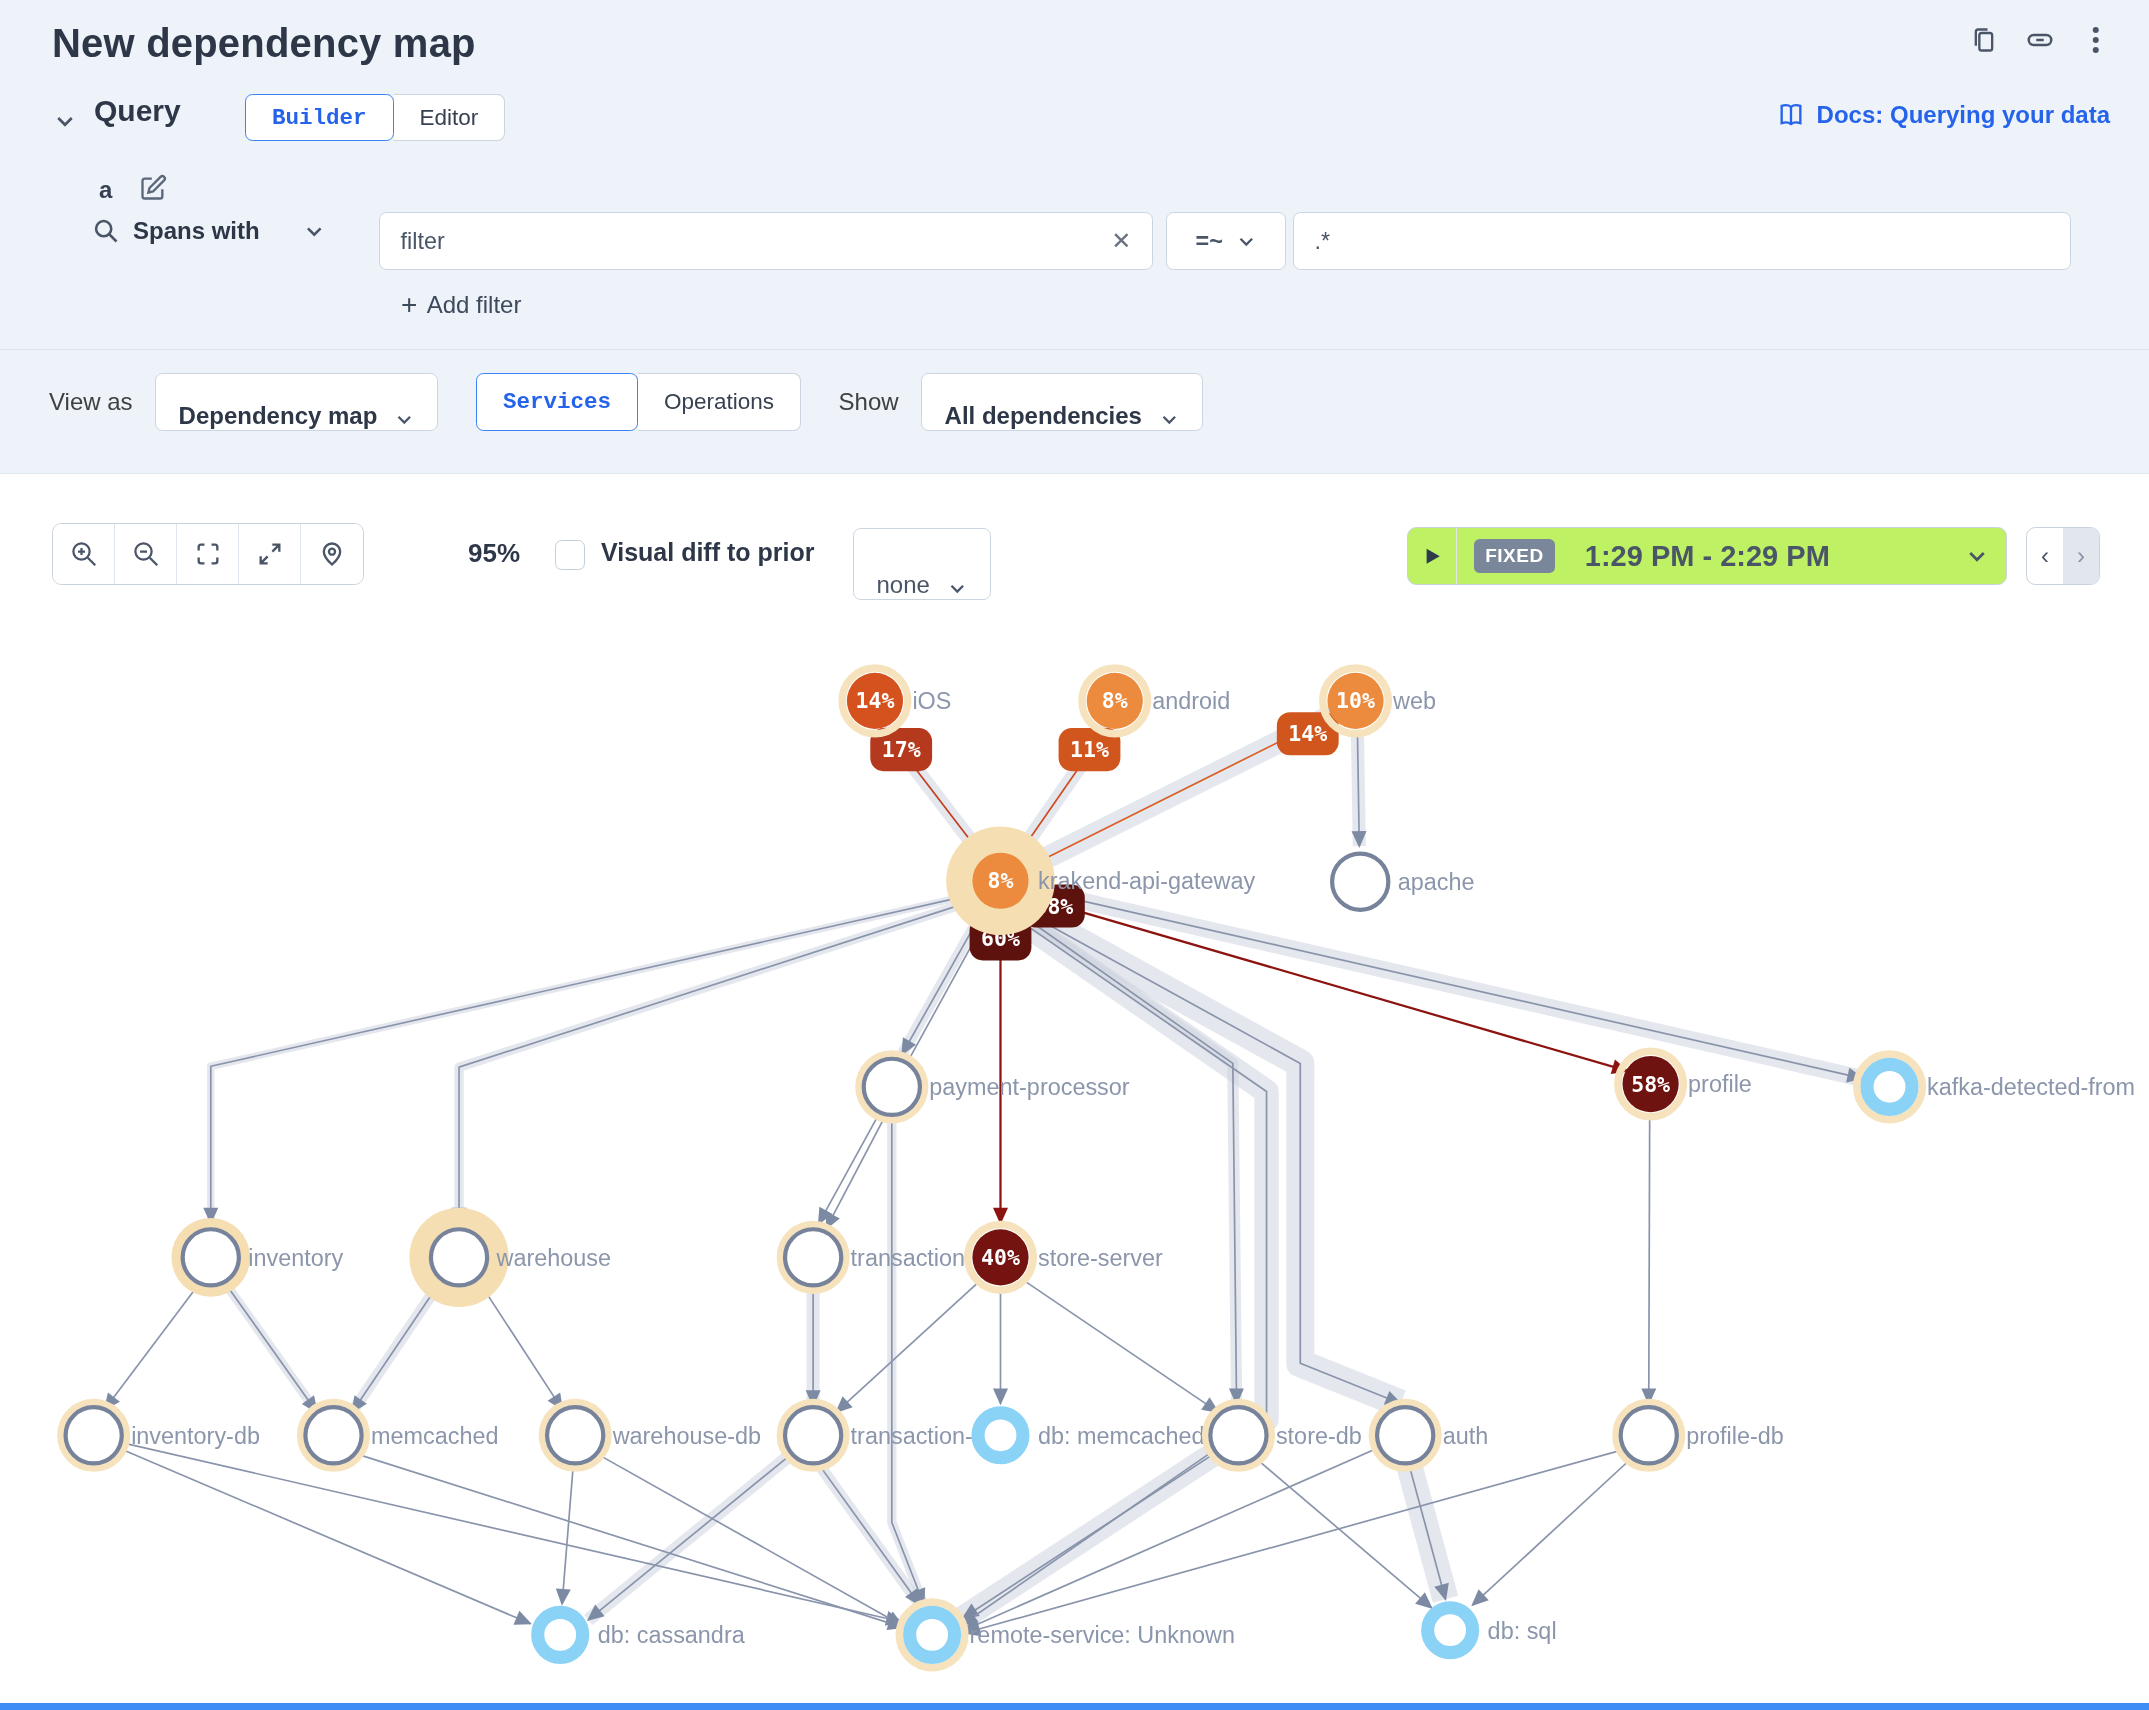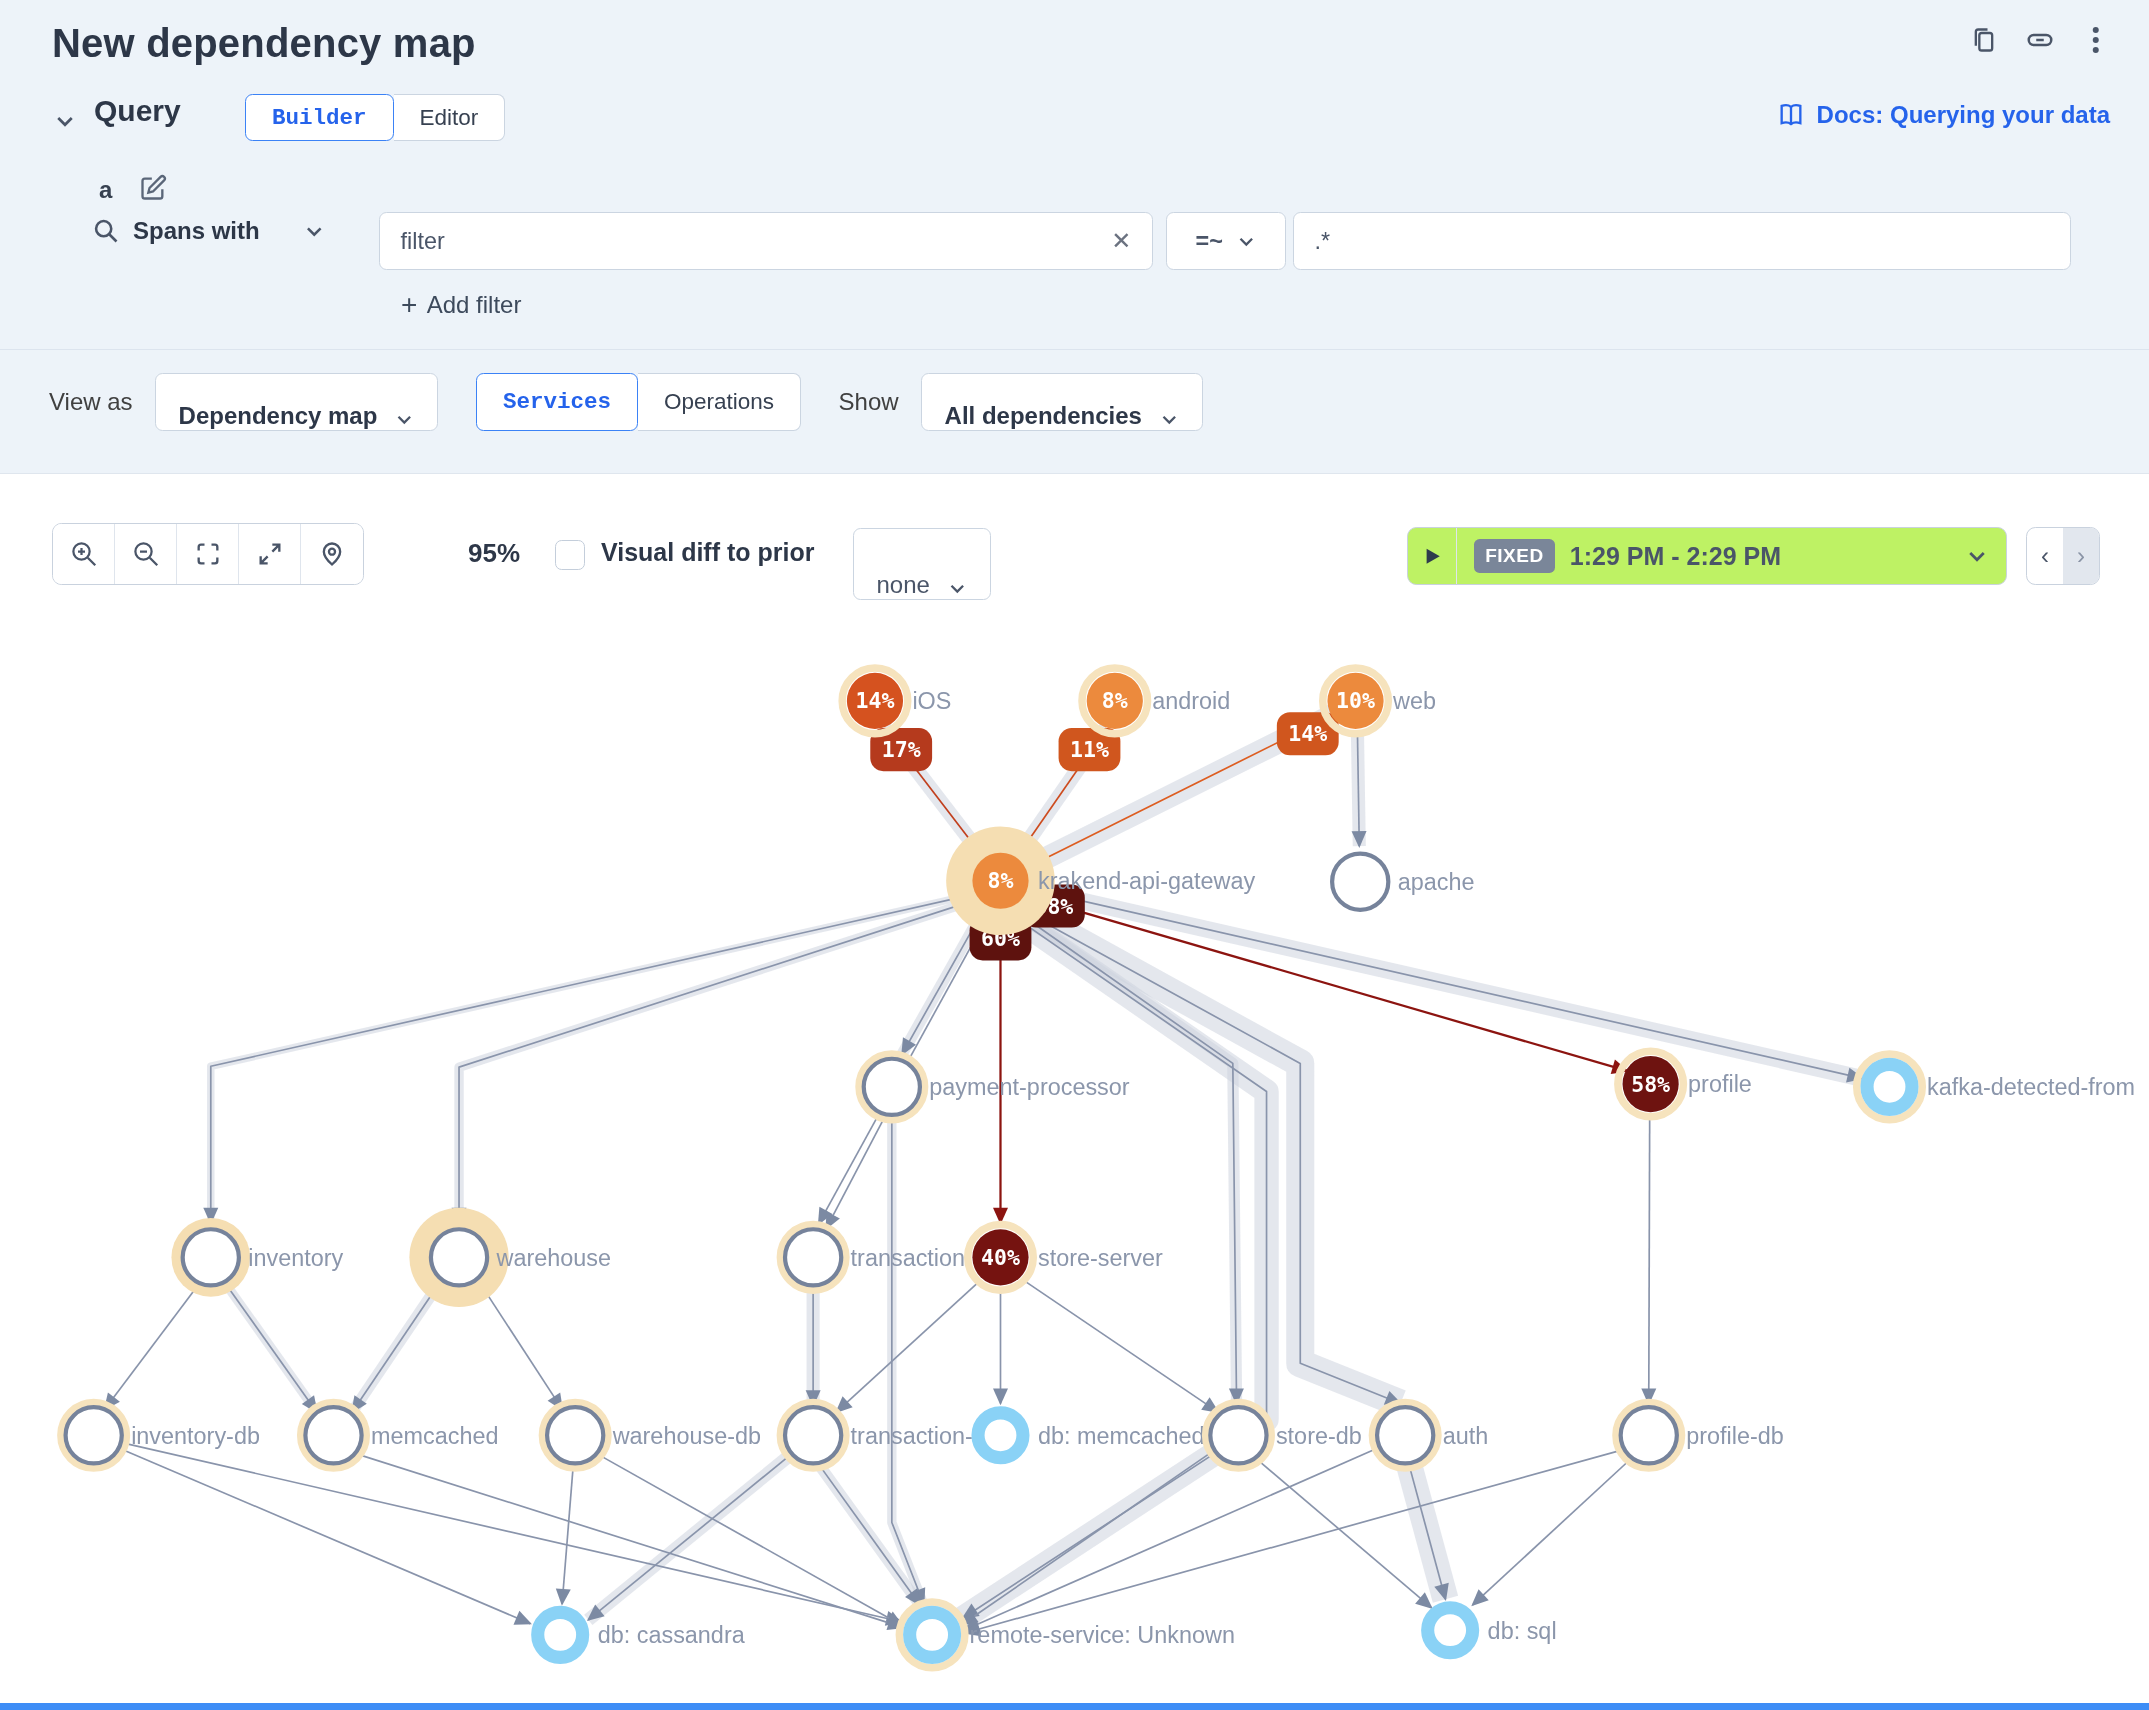--- a/index.html
+++ b/index.html
@@ -42,21 +42,21 @@
   .mb { width:62px; height:60px; display:flex; align-items:center; justify-content:center; border-right:1.9px solid #dfe5ed; cursor:pointer; background:#fff; }
   .mb:last-child { border-right:none; }
   .zoompct { left:468px; top:538px; font-size:26px; font-weight:bold; color:#2d3748; }
   .cbx { left:555px; top:540px; width:30px; height:30px; border:1.9px solid #c4cedb; border-radius:6.6px; background:#fff; cursor:pointer; }
   .vdiff { left:601px; top:538px; font-size:25px; font-weight:bold; color:#2d3748; }
   .noneSel { left:853px; top:528px; height:72px; color:#4a5568; }
 
   .timebox { left:1407px; top:527px; width:600px; height:58px; background:#bef264; border:1.9px solid #c9d2de; border-radius:9.4px; display:flex; align-items:center; }
   .playcell { width:49px; height:100%; display:flex; align-items:center; justify-content:center; border-right:1.9px solid #dfe5ed; cursor:pointer; }
   .fixedbadge { margin-left:17px; background:#7a8699; color:#fff; font-weight:bold; font-size:19px; padding:5.6px 11.2px; border-radius:5.6px; letter-spacing:0.5px; }
-  .timetext { margin-left:15px; font-size:25px; font-weight:bold; color:#4a5568; flex:1; }
+  .timetext { margin-left:30px; font-size:29px; font-weight:bold; color:#4a5568; flex:1; }
   .timechev { margin-right:17px; }
   .pager { left:2026px; top:527px; height:58px; display:flex; border:1.9px solid #c9d2de; border-radius:9.4px; overflow:hidden; background:#fff; }
   .pcell { width:36px; display:flex; align-items:center; justify-content:center; font-size:24px; color:#4a5568; cursor:pointer; }
   .pcell.disabled { background:#e2e7ee; color:#8a94a6; }
 
   #graph { position:absolute; left:0; top:473px; }
   .bottombar { position:absolute; left:0; bottom:0; width:2149px; height:8.4px; background:#3e8df6; }
 </style>
 </head>
 <body>

